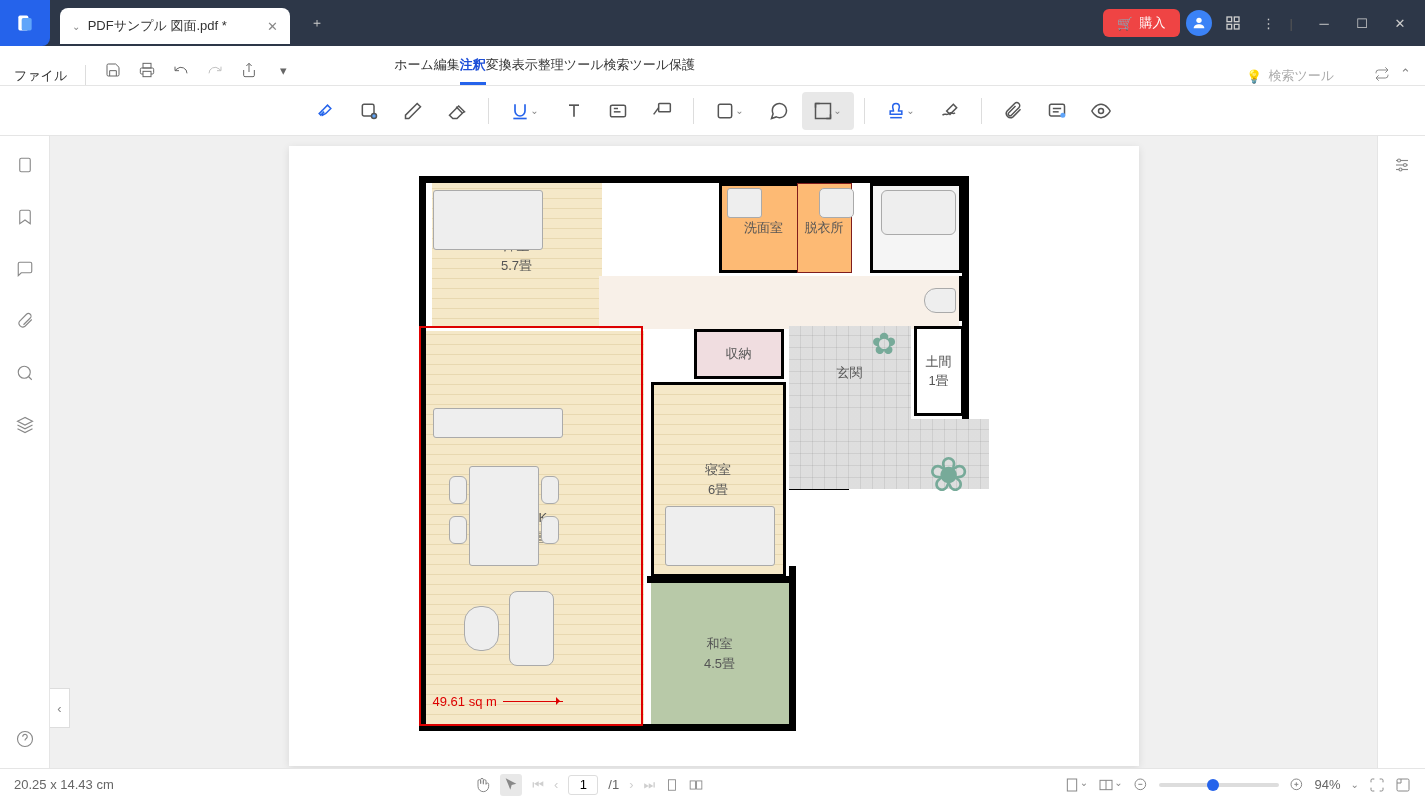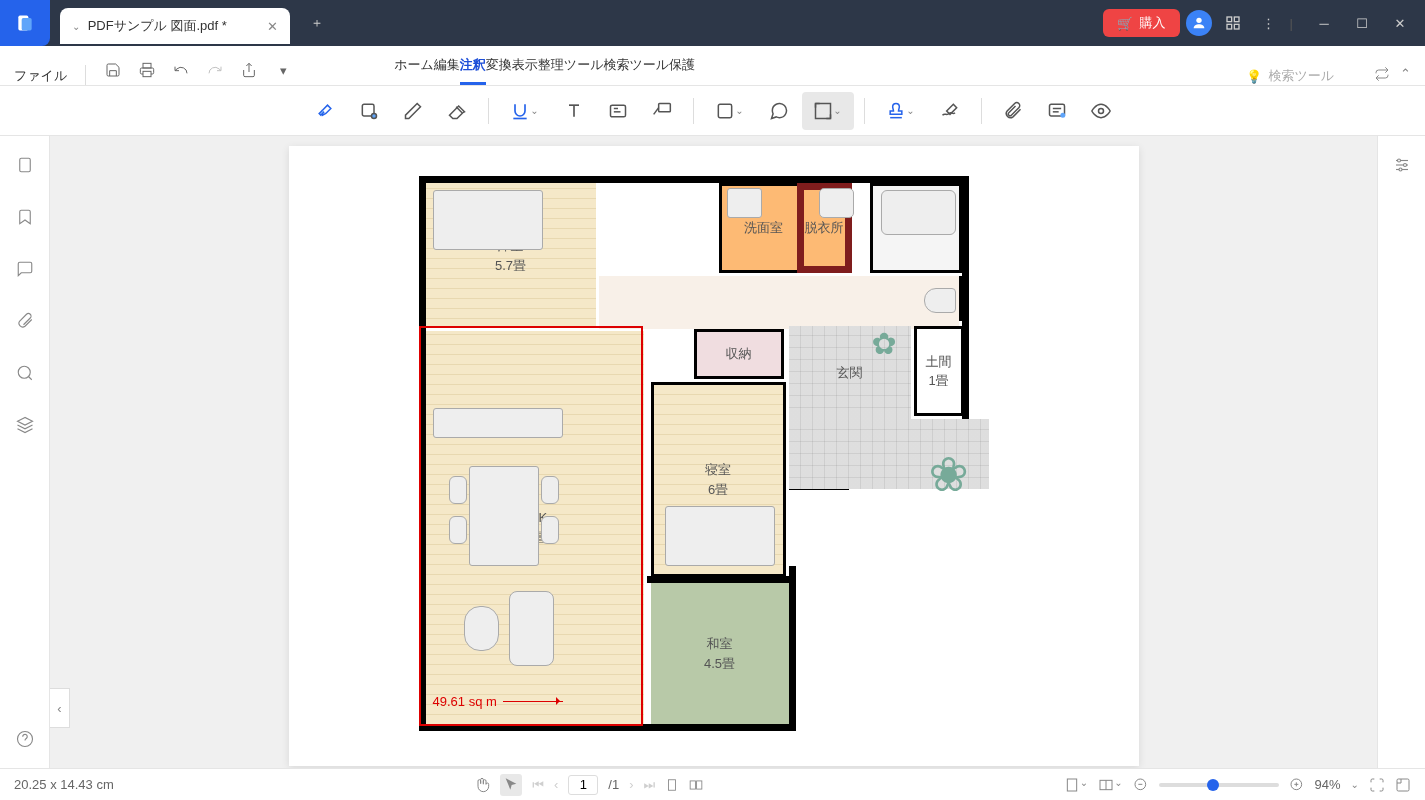--- a/index.html
+++ b/index.html
@@ -341,28 +341,28 @@
         <div class="wall" style="left:0;top:0;width:7px;height:555px"></div>
         <div class="wall" style="left:543px;top:0;width:7px;height:250px"></div>
         <div class="wall" style="left:370px;top:243;width:180px;height:7px"></div>
         <div class="wall" style="left:370px;top:243px;width:7px;height:70px"></div>
         <div class="wall" style="left:370px;top:307px;width:60px;height:7px"></div>
         <div class="wall" style="left:370px;top:390px;width:7px;height:165px"></div>
         <div class="wall" style="left:0;top:548px;width:377px;height:7px"></div>
         <div class="wall" style="left:228px;top:400px;width:149px;height:7px"></div>
         <div class="wall" style="left:228px;top:548px;width:149px;height:7px"></div>
 
-        <div class="room wood" style="left:7px;top:7px;width:170px;height:145px">
+        <div class="room wood" style="left:13px;top:7px;width:170px;height:145px">
             <span>洋室</span>
             <span>5.7畳</span>
           </div>
         <div class="room wash" style="left:300px;top:7px;width:90px;height:90px;border:3px solid #000">
             <span>洗面室</span>
           </div>
-        <div class="room wash" style="left:378px;top:7px;width:55px;height:90px;border:7px solid #7f1d1d">
+        <div class="room wash" style="left:378px;top:7px;width:55px;height:90px;border:1px solid #7f1d1d">
             <span>脱衣所</span>
           </div>
         <div class="room" style="left:451px;top:7px;width:92px;height:90px;border:3px solid #000;background:#f5f5f5">
             <span>浴室</span>
           </div>
         <div class="room wash" style="left:451px;top:100px;width:92px;height:45px;border:3px solid #000">
             <span>WC</span>
           </div>
         <div class="room cream" style="left:180px;top:100px;width:360px;height:53px"></div>
         <div class="room storage" style="left:275px;top:153px;width:90px;height:50px;border:3px solid #000">

